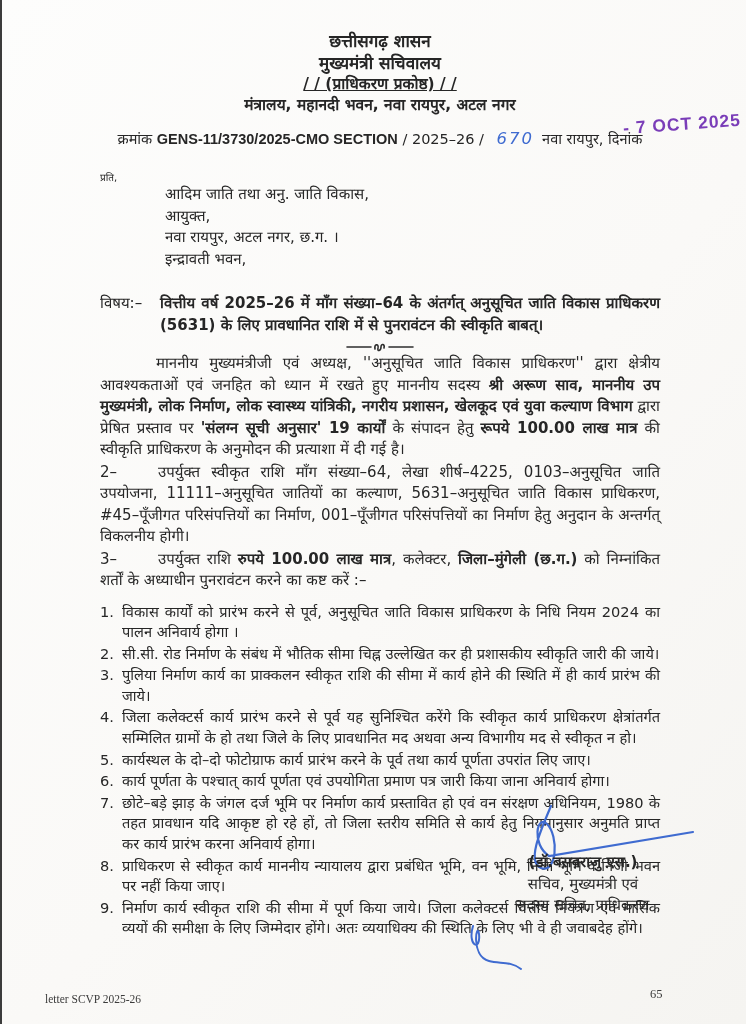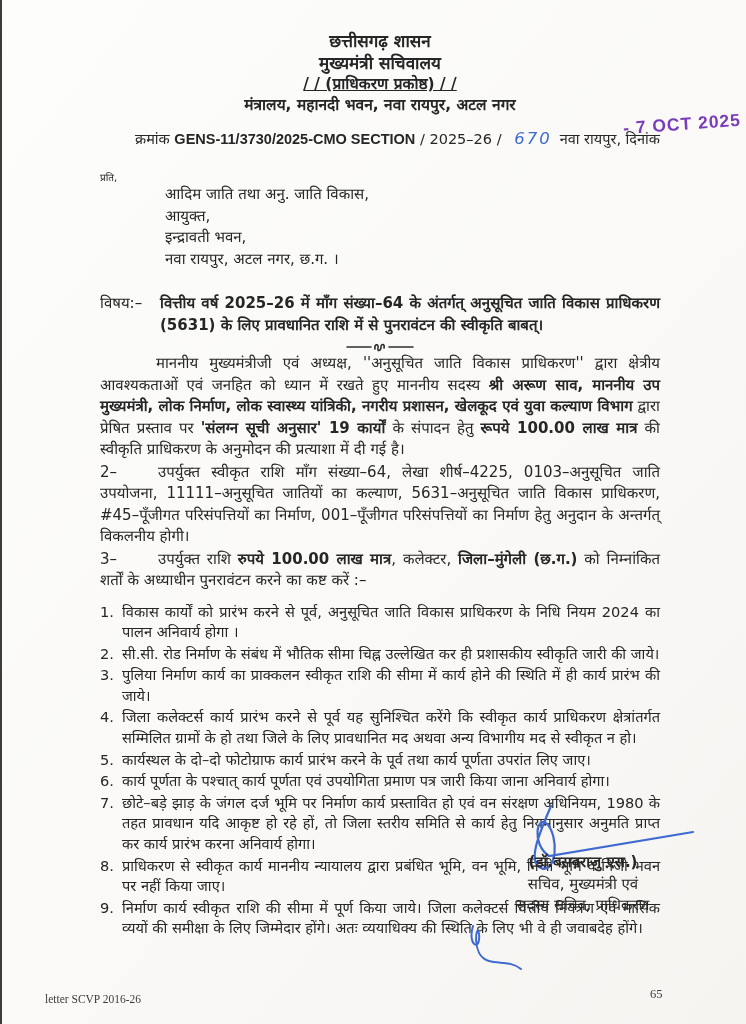--- a/index.html
+++ b/index.html
@@ -6,21 +6,21 @@
   .page{position:relative;width:746px;height:1024px;margin:0 auto;overflow:hidden;
         background:linear-gradient(130deg,#fdfdfc 0%,#faf9f7 55%,#f5f4f1 100%);
         color:#262626;font-family:"DejaVu Sans","Liberation Sans",sans-serif;}
   .page-edge{position:absolute;left:0;top:0;width:2px;height:100%;background:#3c3c3c;}
   .col{position:absolute;left:100px;top:30px;width:560px;}
   .hdr{text-align:center;font-weight:bold;}
   .h1{font-size:17px;line-height:22px;}
   .h2{font-size:17px;line-height:22px;}
   .h3{font-size:15.5px;line-height:21px;text-decoration:underline;}
   .h4{font-size:15.5px;line-height:21px;}
-  .ref-row{display:flex;justify-content:flex-end;align-items:baseline;margin-top:12px;font-size:14.5px;white-space:nowrap;}
+  .ref-row{display:flex;justify-content:center;align-items:baseline;margin-top:12px;font-size:14.5px;white-space:nowrap;}
   .ref-bold{font-weight:bold;font-family:"Liberation Sans","DejaVu Sans",sans-serif;}
   .hw{font-style:italic;font-size:16.5px;letter-spacing:2px;padding:0 8px;}
   .stamp{position:absolute;left:623px;top:114px;font-weight:bold;font-size:17.5px;
          letter-spacing:1px;transform:rotate(-4deg);white-space:nowrap;
          font-family:"Liberation Sans","DejaVu Sans",sans-serif;}
   .to-label{font-size:10px;margin-top:22px;}
   .to-lines{margin-left:65px;font-size:15px;line-height:21.5px;}
   .subj{display:flex;margin-top:22px;font-size:15px;line-height:22px;}
   .subj-label{width:60px;flex:none;}
   .subj-text{flex:1;font-weight:bold;text-align:justify;}
@@ -67,22 +67,22 @@
         <span>/ 2025–26 /</span>
         <span class="hw" style="color: rgb(63, 107, 208);">670</span>
       </span>
       <span>नवा रायपुर, दिनांक</span>
     </div>
 
     <div class="to-label">प्रति,</div>
     <div class="to-lines">
       <div>आदिम जाति तथा अनु. जाति विकास,</div>
       <div>आयुक्त,</div>
+      <div>नवा रायपुर, अटल नगर, छ.ग. ।</div>
       <div>इन्द्रावती भवन,</div>
-      <div>नवा रायपुर, अटल नगर, छ.ग. ।</div>
     </div>
 
     <div class="subj">
       <span class="subj-label">विषय:–</span>
       <span class="subj-text">वित्तीय वर्ष 2025–26 में माँग संख्या–64 के अंतर्गत् अनुसूचित जाति विकास प्राधिकरण (5631) के लिए प्रावधानित राशि में से पुनरावंटन की स्वीकृति बाबत्।</span>
     </div>
 
     <div class="divider">
       <svg width="70" height="13" viewBox="0 0 70 13">
         <path d="M2,7 L26,7 M30,9 c-1,-5 4,-6 3,-1 c-1,4 3,3 3,-1 c0,-4 4,-3 3,1 M44,7 L68,7" stroke="#2e2e2e" stroke-width="1.6" fill="none" stroke-linecap="round"></path>
@@ -140,15 +140,15 @@
     <path d="M96,6 C84,34 72,62 86,68 C102,74 104,36 92,24 C82,14 76,44 94,56 L238,32" stroke="currentColor" stroke-width="2.2" fill="none" stroke-linecap="round"></path>
     <path d="M18,126 c-6,20 8,26 6,8 c-2,-14 -9,22 10,27 c11,3 22,0 32,8" stroke="currentColor" stroke-width="2" fill="none" stroke-linecap="round"></path>
   </svg>
 
   <div class="sig-block">
     <div class="sig-name">(डॉ.बसवराजु एस.)</div>
     <div>सचिव, मुख्यमंत्री एवं</div>
     <div>सदस्य सचिव, प्राधिकरण</div>
   </div>
 
-  <div class="footer-left">letter SCVP 2016-26</div>
+  <div class="footer-left">letter SCVP 2025-26</div>
   <div class="footer-right">65</div>
 </div>
 
 </body></html>

